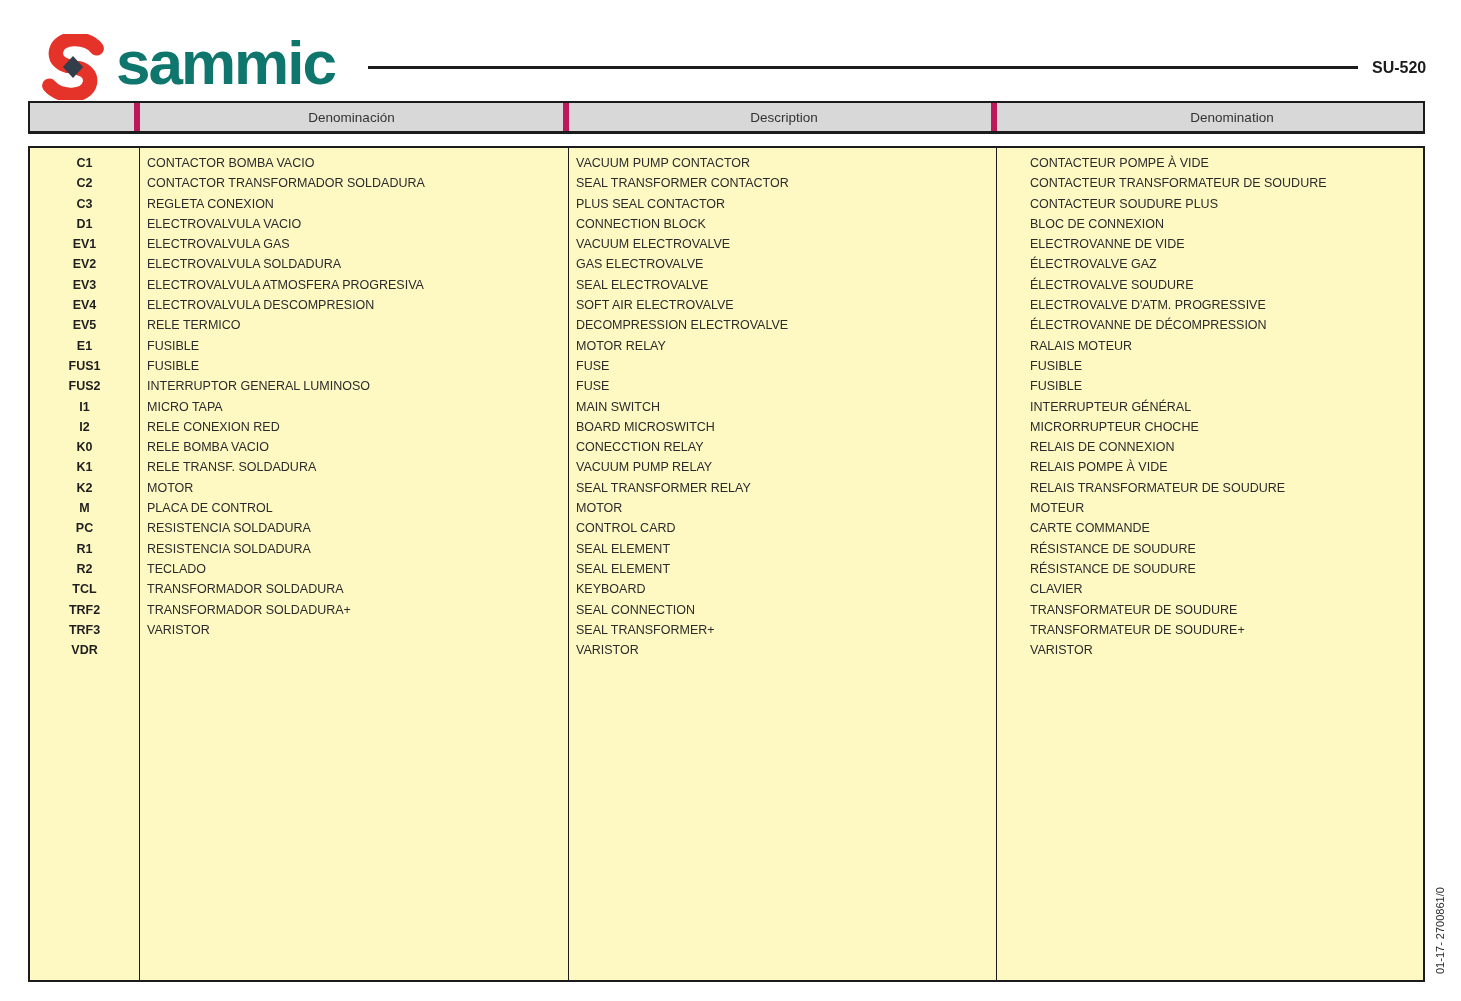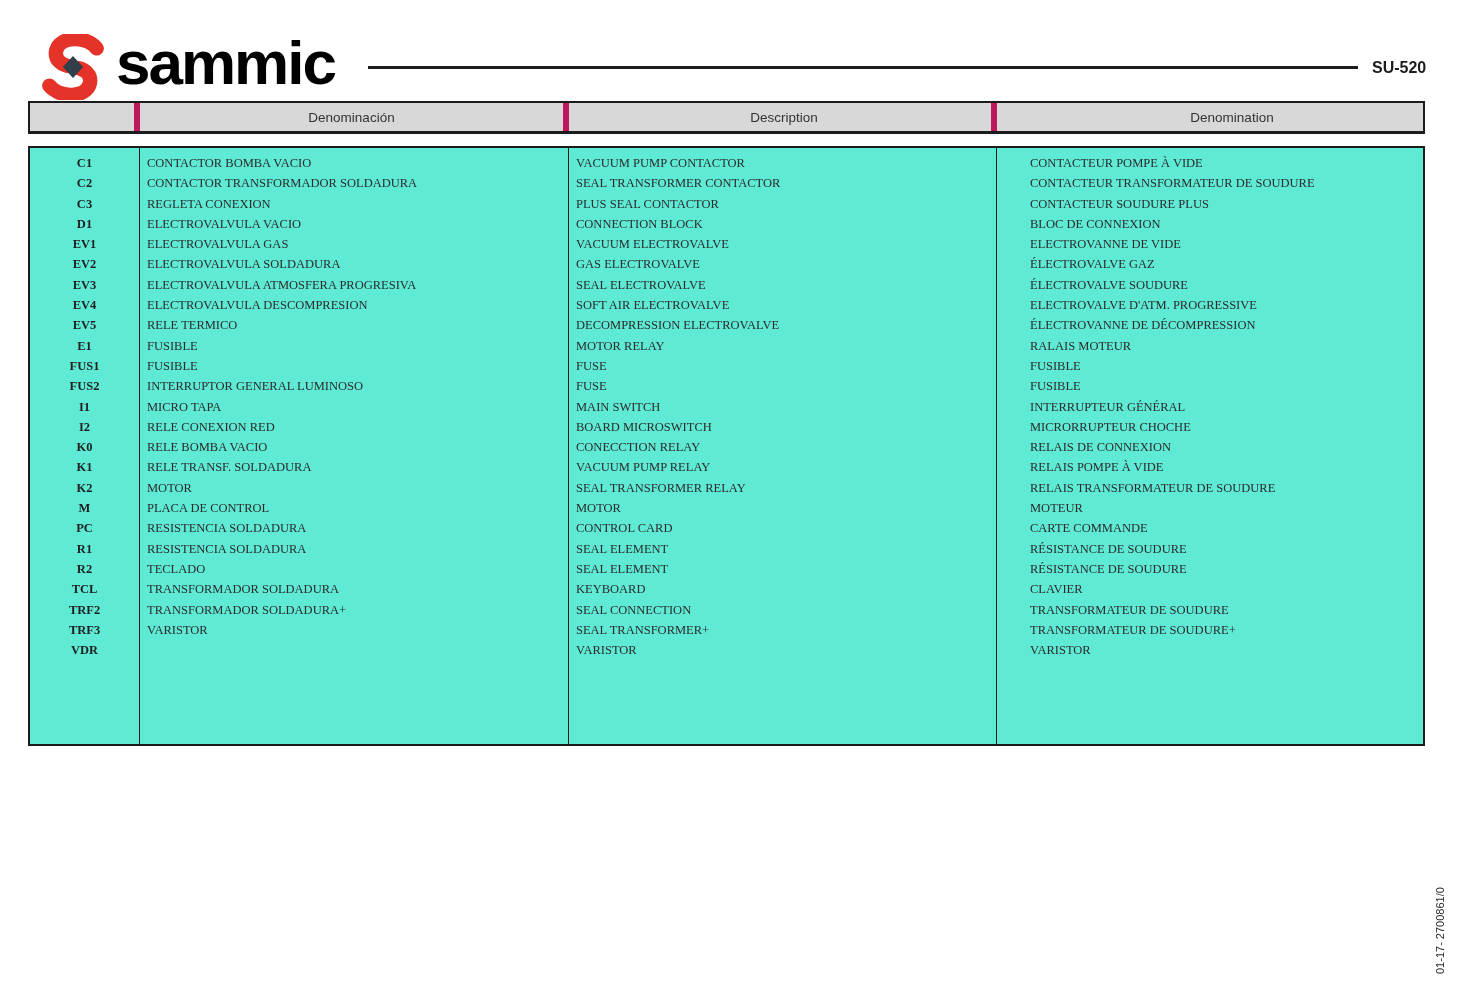--- a/index.html
+++ b/index.html
@@ -18,21 +18,21 @@
     position:absolute;
     left:28px; top:34px;
     width:90px; height:66px;
   }
   .wordmark{
     position:absolute;
     left:116px; top:30px;
     font-size:62px;
     font-weight:bold;
     letter-spacing:-2px;
-    color:#000000;
+    color:#0f766e;
     line-height:66px;
   }
   .header-rule{
     position:absolute;
     left:368px; top:66px;
     width:990px; height:3px;
     background:#1c1c1c;
   }
   .model{
     position:absolute;
@@ -66,26 +66,25 @@
   }
   .thead .c0{width:110px;}
   .thead .c1{width:429px;}
   .thead .c2{width:428px;padding-left:8px;}
   .thead .c3{flex:1;border-right:none;margin-left:44px;}
 
   
   .tbody{
     position:absolute;
     left:28px; top:146px;
-    width:1397px; height:600px;
+    width:1397px; height:836px;
     box-sizing:border-box;
     display:flex;
     border:2px solid #1c1c1c;
-    background:#5eead4;
-    font-family:Liberation Serif, serif;
+    background:#fef9c3;
   }
   .tbody .col{
     box-sizing:border-box;
     border-right:1.5px solid #1c1c1c;
     padding-top:5px;
     overflow:hidden;
   }
   .tbody .col-code{width:110px;}
   .tbody .col-es{width:429px;}
   .tbody .col-en{width:428px;}

